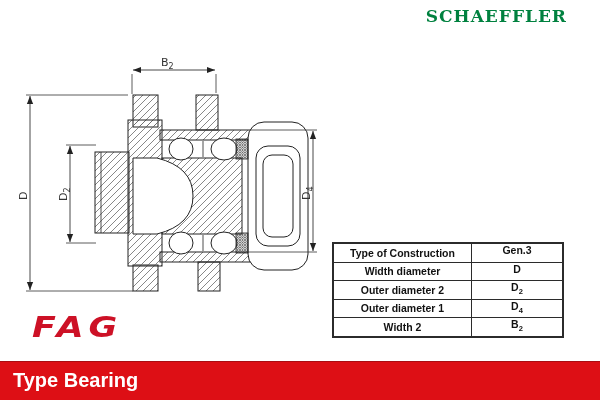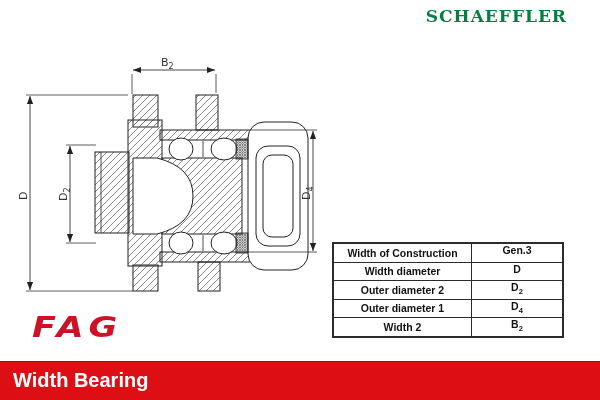--- a/index.html
+++ b/index.html
@@ -137,21 +137,21 @@
       <line class="ext" x1="250" y1="130" x2="317" y2="130"></line>
       <line class="ext" x1="248" y1="252" x2="317" y2="252"></line>
       <line class="dim" x1="313" y1="131" x2="313" y2="251" marker-start="url(#ar)" marker-end="url(#ar)"></line>
       <text class="dt" transform="translate(310,200) rotate(-90)"><tspan>D</tspan><tspan class="ds" dy="2.5">4</tspan></text>
     </g>
   </svg>
 
   <table class="spec-table">
     <tbody>
       <tr>
-        <td class="n"><span>Width of Construction</span></td>
+        <td class="n"><span>Type of Construction</span></td>
         <td class="v"><span>Gen.3</span><sub></sub></td>
       </tr>
       <tr>
         <td class="n"><span>Width diameter</span></td>
         <td class="v"><span>D</span><sub></sub></td>
       </tr>
       <tr>
         <td class="n"><span>Outer diameter 2</span></td>
         <td class="v"><span>D</span><sub>2</sub></td>
       </tr>
@@ -162,16 +162,16 @@
       <tr>
         <td class="n"><span>Width 2</span></td>
         <td class="v"><span>B</span><sub>2</sub></td>
       </tr>
     </tbody>
   </table>
 
   <div class="fag-logo">FAG</div>
 
   <div class="footer">
-    <span class="footer-title">Width Bearing</span>
+    <span class="footer-title">Type Bearing</span>
   </div>
 
 </div>
 
 </body></html>

